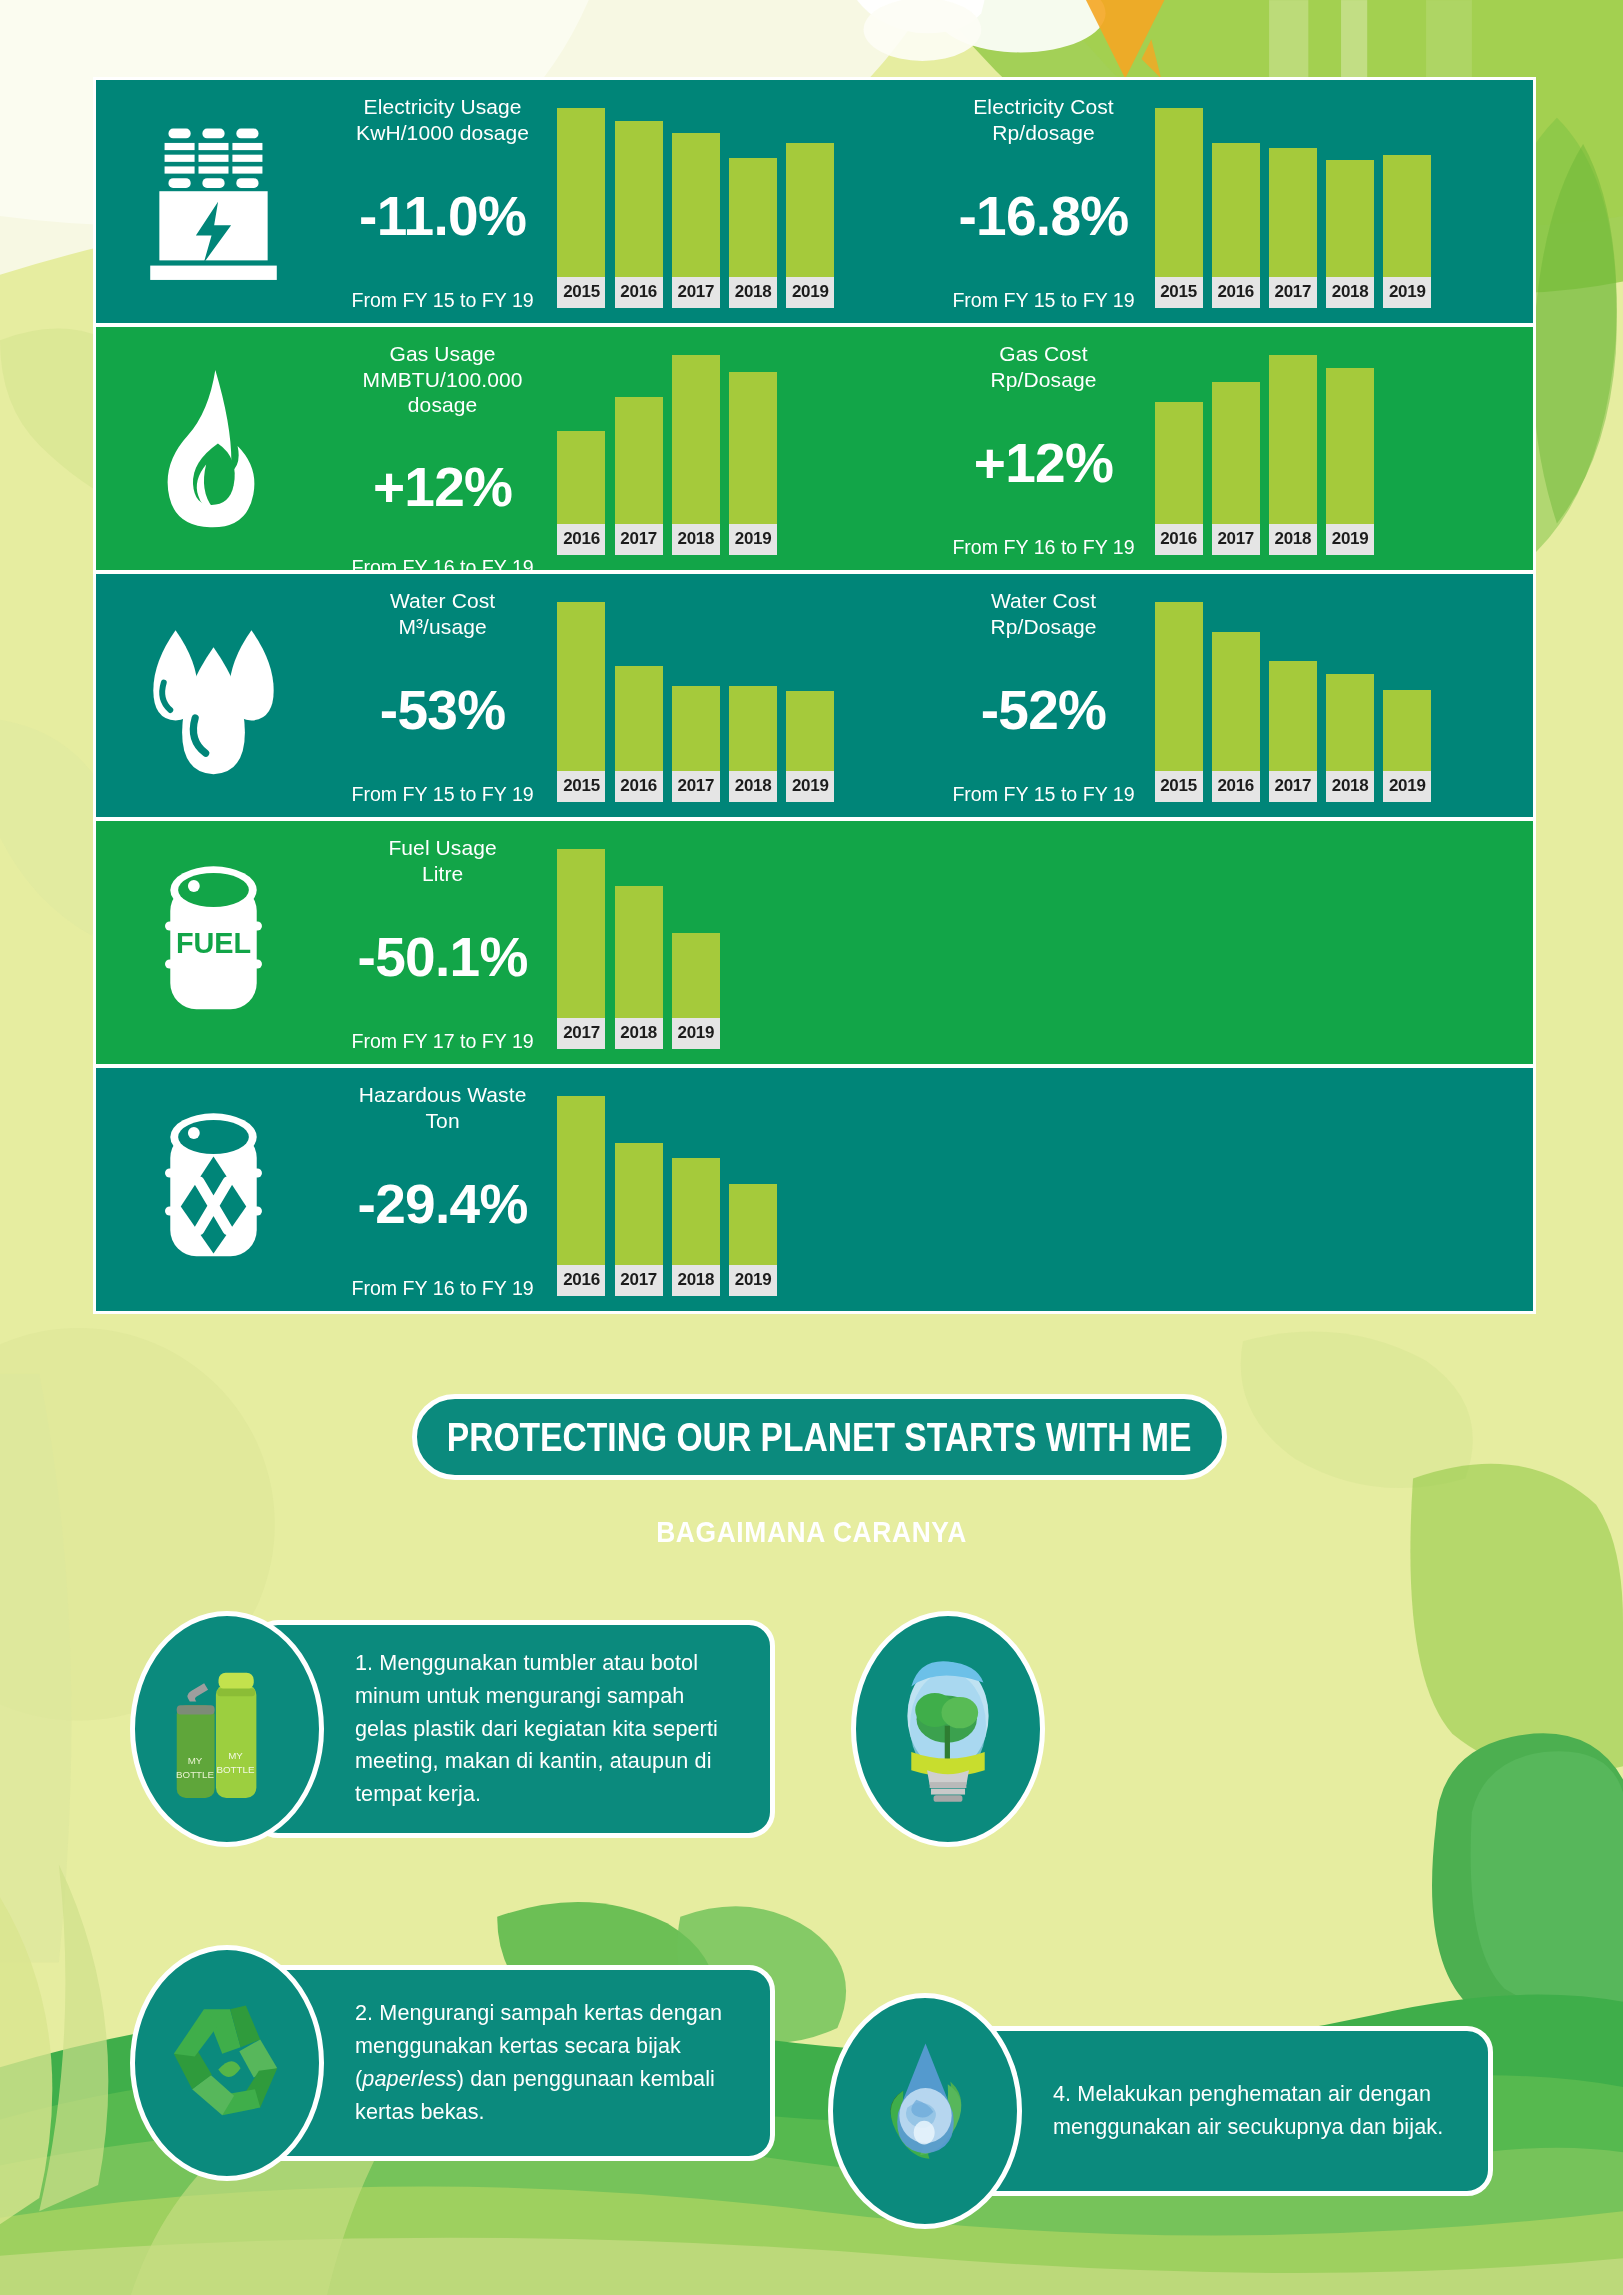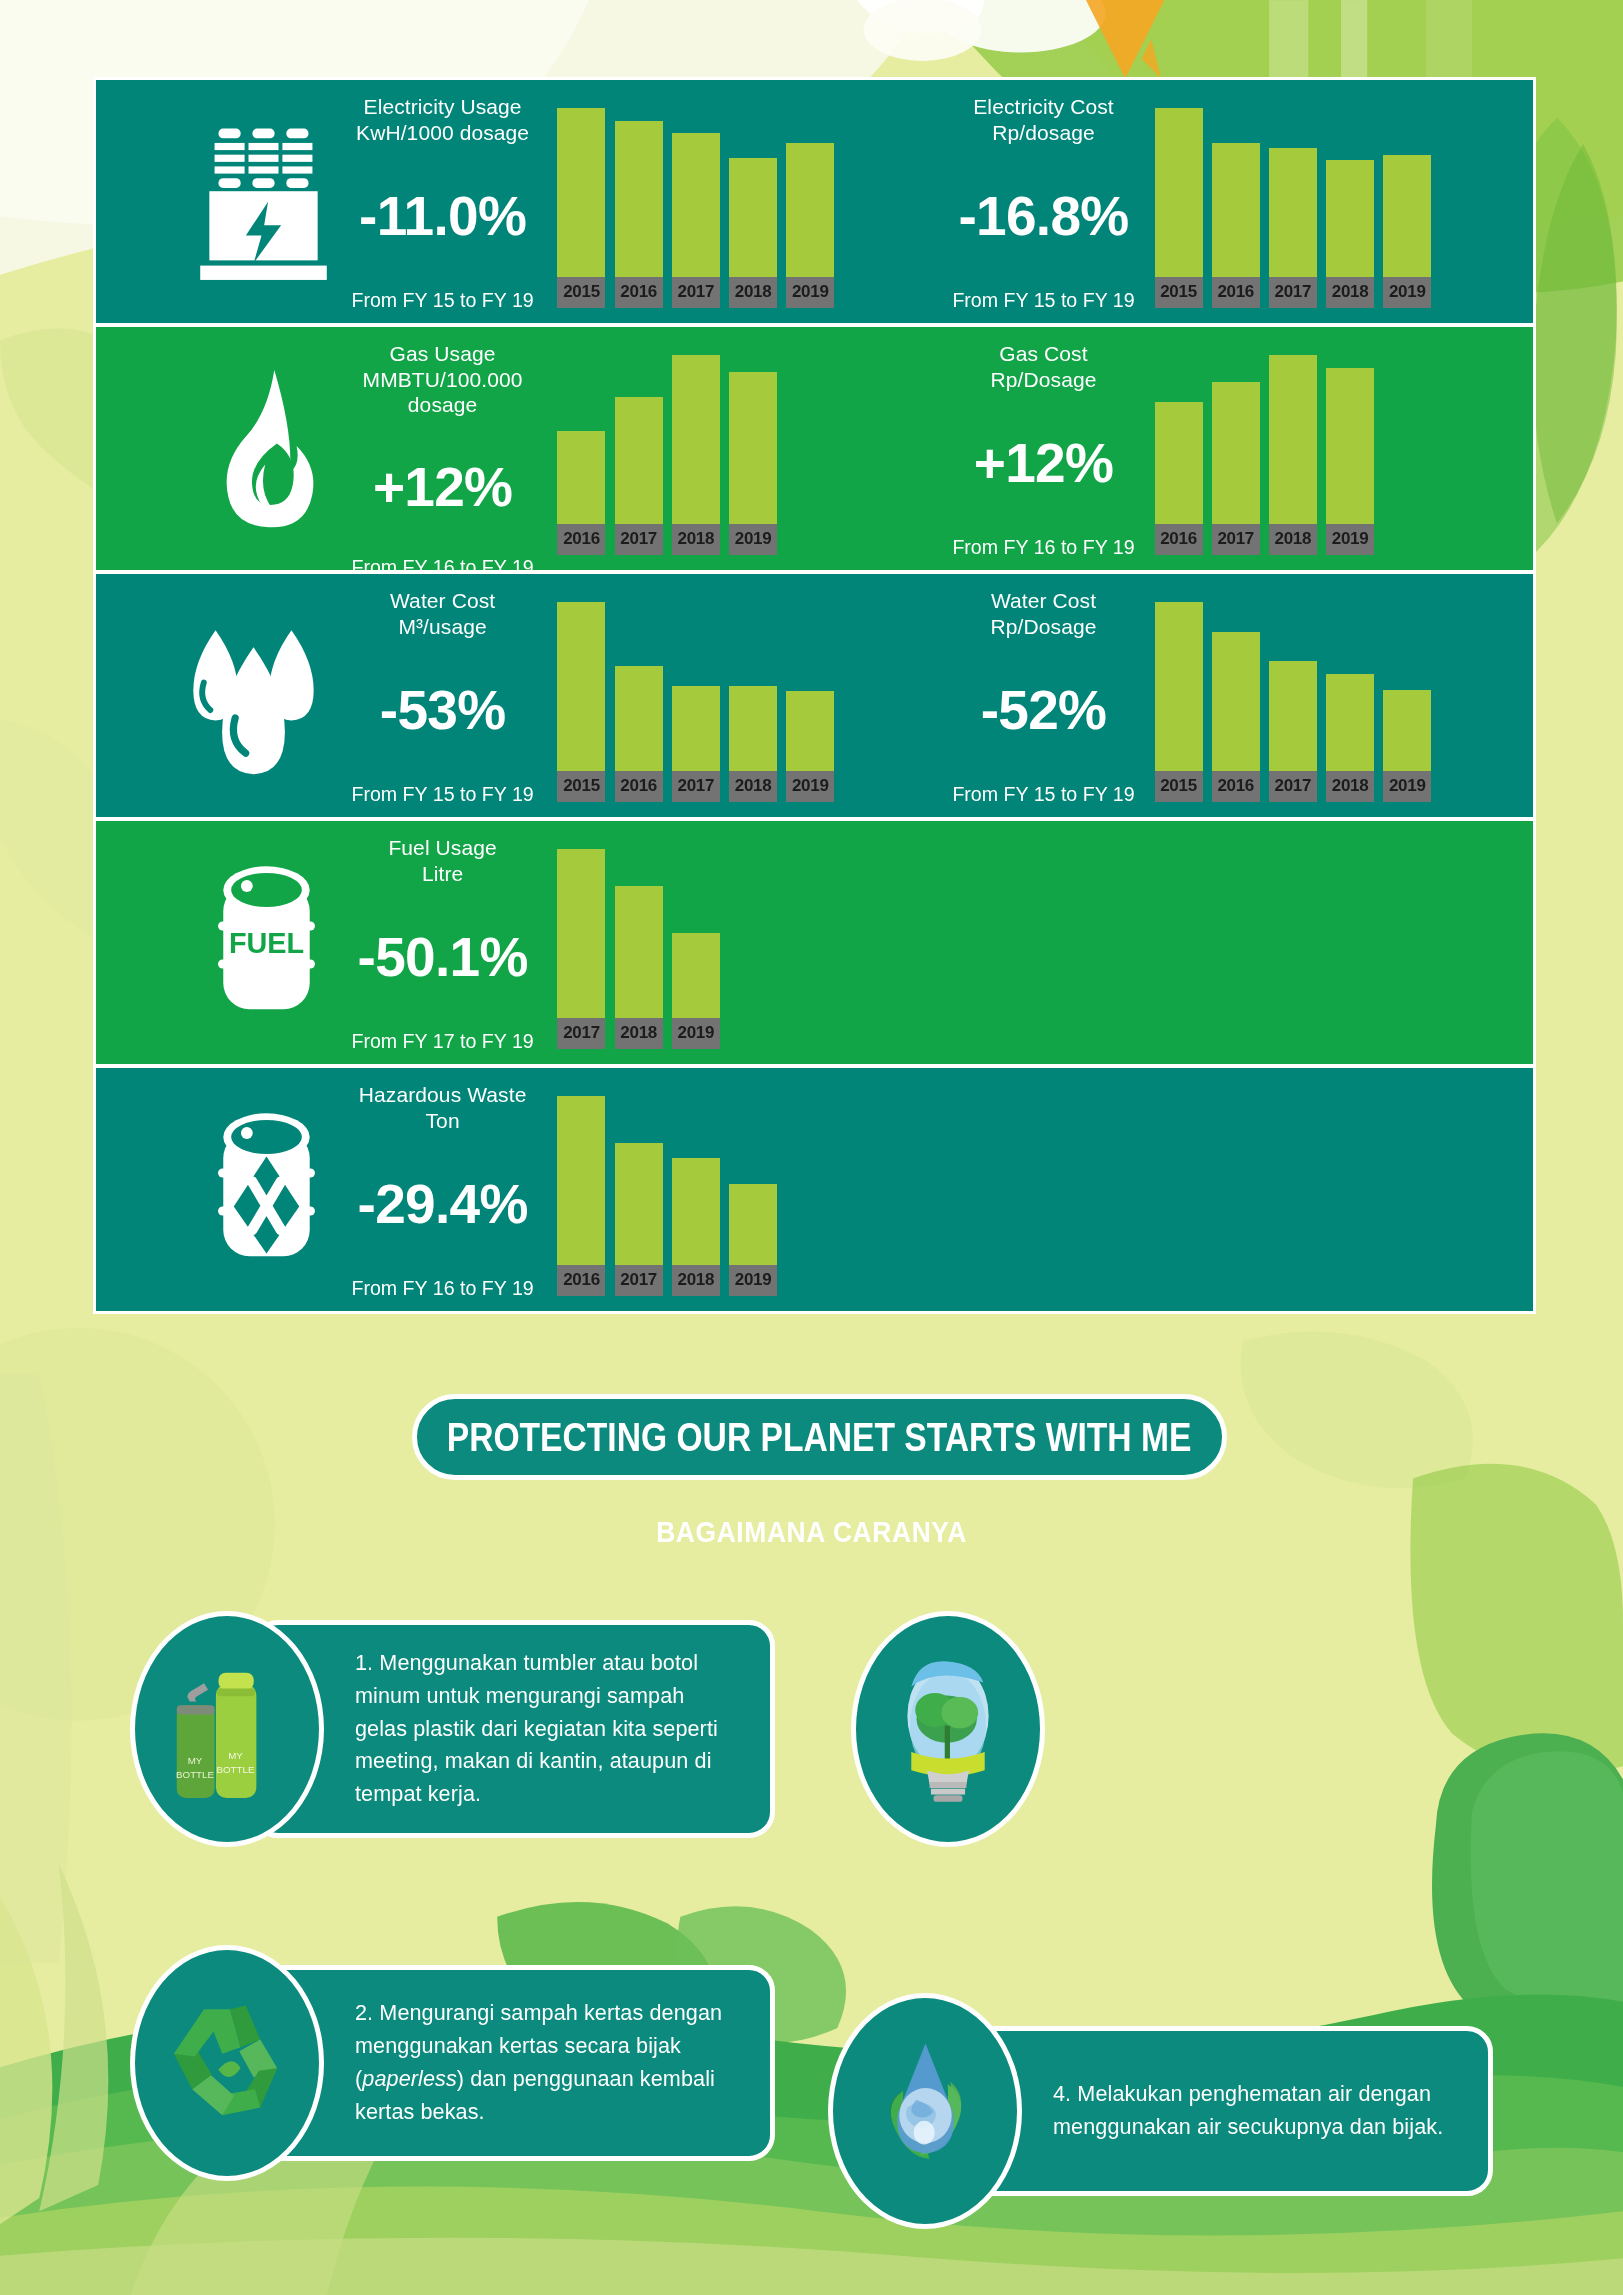--- a/index.html
+++ b/index.html
@@ -31,21 +31,21 @@
     display:flex;
     position:relative;
     min-height:0;
   }
   .row-teal{ background:#008578; }
   .row-green{ background:#12a548; }
 
   
   .icon-col{
     width:236px;
-    display:flex; align-items:center; justify-content:flex-end;
+    display:flex; align-items:center; justify-content:center;
     flex:none;
   }
   .icon-col svg{ display:block; }
 
   
   .half{
     flex:1;
     display:flex;
     position:relative;
     min-width:0;
@@ -99,21 +99,21 @@
     flex:none;
     display:flex; flex-direction:column;
     justify-content:flex-end;
     height:100%;
   }
   .bar{
     background:#a5ca3b;
     width:100%;
   }
   .bar-label{
-    background:#737373;
+    background:#e5e5e5;
     color:#1c1c1c;
     font-size:17px;
     font-weight:700;
     text-align:center;
     padding:5.2px 0 5.9px;
     letter-spacing:-0.3px;
     width:100%;
   }
 
   

